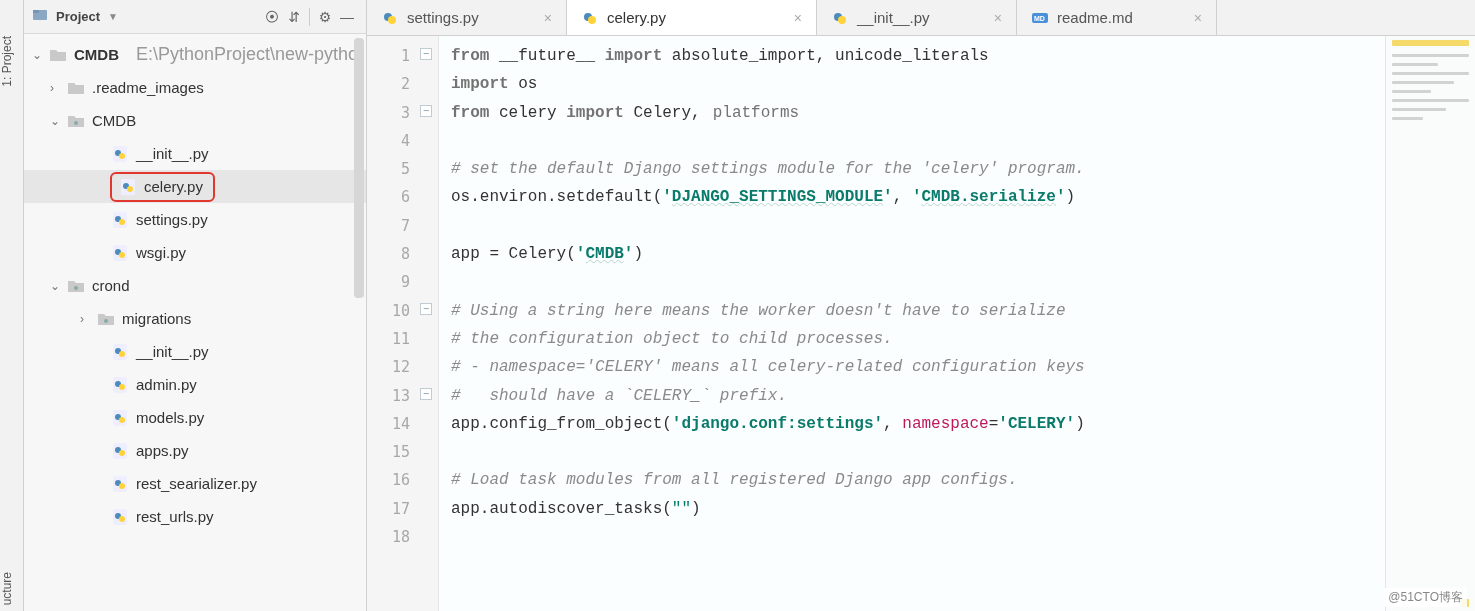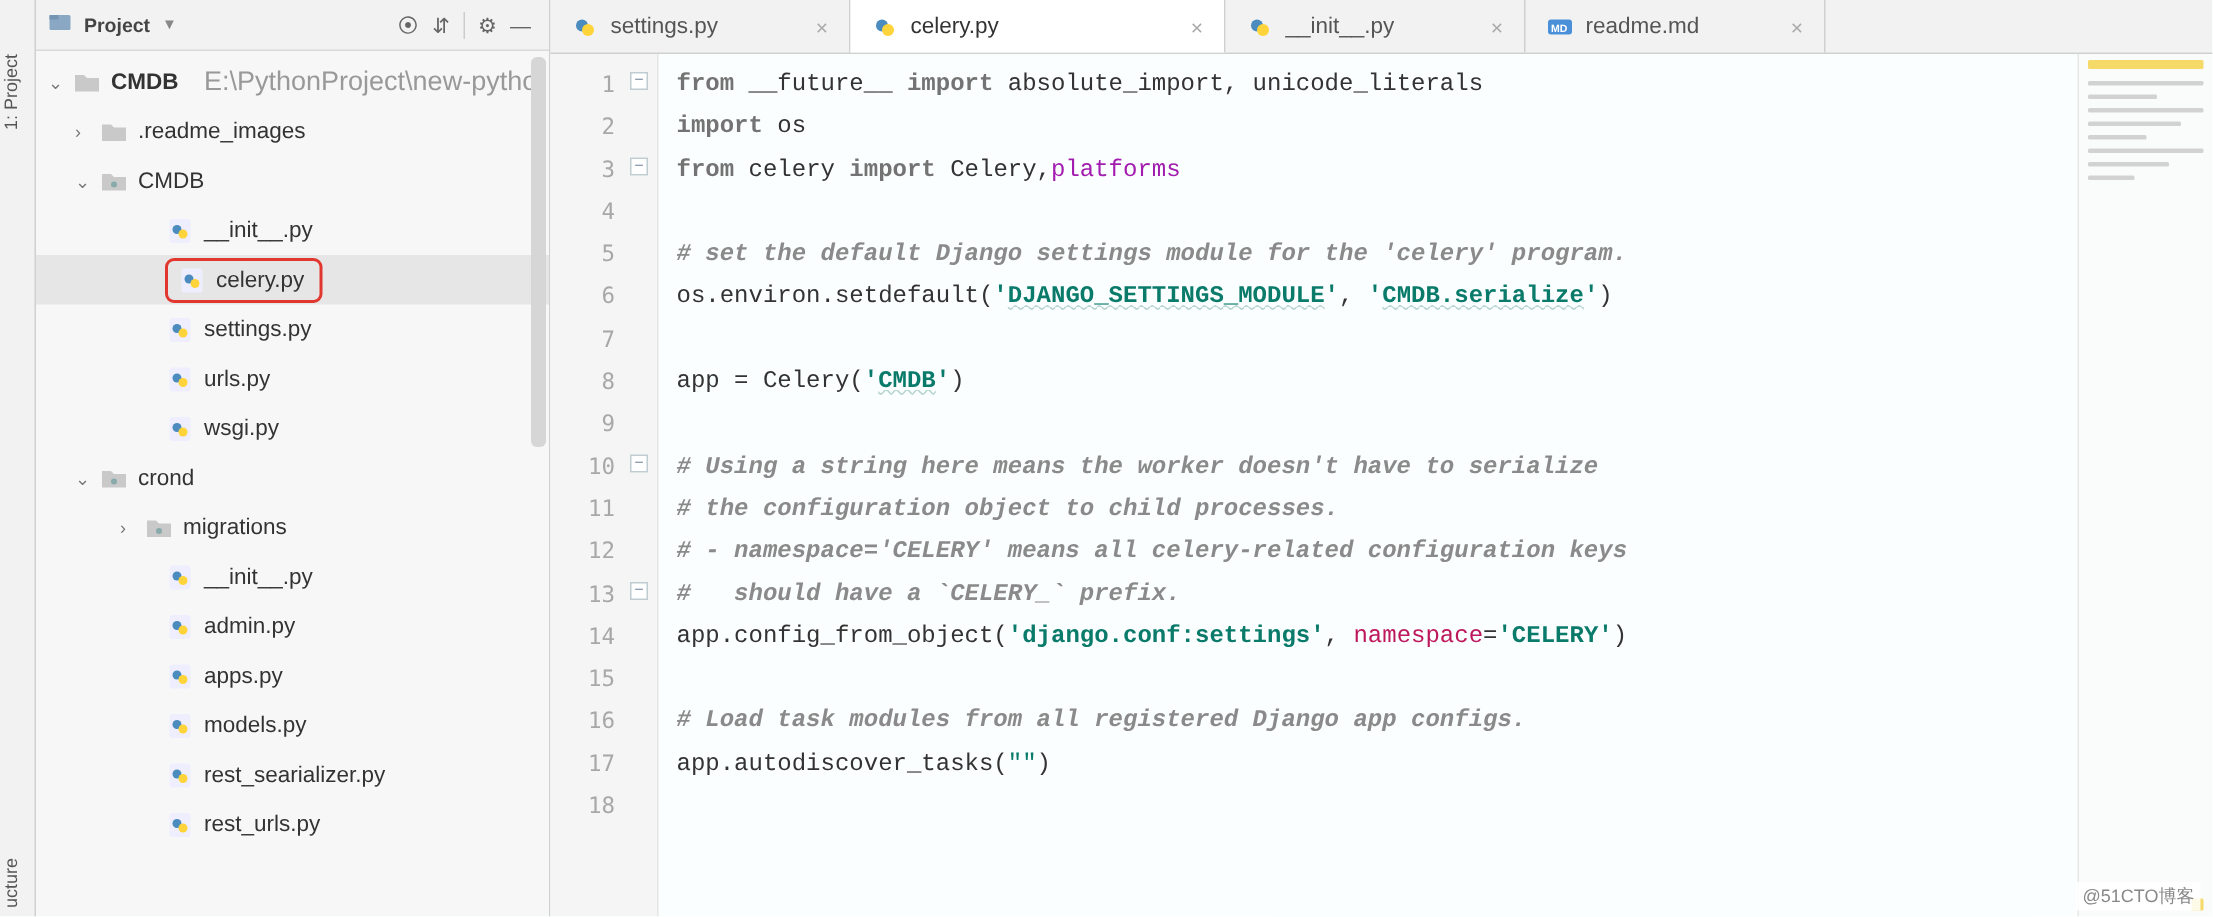--- a/index.html
+++ b/index.html
@@ -34,26 +34,26 @@
 .tab .ticon { width: 18px; height: 18px; margin-right: 8px; }
 .tab .tlabel { flex: 1; font-size: 15px; }
 .tab .tclose { color: #aaa; font-size: 14px; margin-left: 10px; }
 .editor-body { flex: 1; display: flex; background: #fbfefe; position: relative; min-width: 0; }
 .gutter { width: 72px; background: #f5f5f5; border-right: 1px solid #e6e6e6; padding-top: 6px; text-align: right; color: #a8a8a8; font-family: Consolas, monospace; font-size: 15px; line-height: 28.3px; }
 .gutter .ln { padding-right: 28px; position: relative; }
 .fold { position: absolute; right: 6px; top: 6px; width: 12px; height: 12px; border: 1px solid #bfcdd2; background: #fff; font-size: 10px; line-height: 10px; text-align: center; color: #89a; }
 .code { flex: 1; padding: 6px 0 0 12px; font-family: Consolas, "Courier New", monospace; font-size: 16px; line-height: 28.3px; white-space: pre; color: #333; overflow: hidden; }
 .kw { color: #737373; font-weight: bold; }
 .imp { color: #333; }
-.com { color: #8a8a8a; font-style: italic; font-weight: bold; }
+.com { color: #8a8a8a; font-style: italic; }
 .str { color: #0a7b6b; font-weight: bold; }
 .strplain { color: #0a7b6b; }
 .und { text-decoration: underline wavy #b8d4cf; text-decoration-thickness: 1px; }
 .param { color: #be185d; }
-.faded { color: #a21caf; }
+.faded { color: #737373; margin-left: 12px; }
 .minimap { width: 90px; background: #fafcfc; border-left: 1px solid #e6e6e6; display: flex; flex-direction: column; padding: 4px 6px; gap: 6px; }
 .mm-line { height: 3px; background: #d2d2d2; border-radius: 1px; }
 .mm-hl { height: 6px; background: #f5d969; border-radius: 1px; margin-bottom: 2px; }
 .mm-dot { width: 8px; height: 8px; background: #f5d969; border-radius: 1px; align-self: flex-end; margin-top: auto; }
 .watermark { position: absolute; right: 8px; bottom: 4px; font-size: 12px; color: #888; background: rgba(255,255,255,0.85); padding: 1px 4px; }
 .proj-icon { margin-right: 4px; }
 </style>
 </head>
 <body>
 
@@ -151,30 +151,20 @@
         <span class="label">settings.py</span>
       </div>
       <div class="node indent3">
         <span class="fileicon">
             <svg viewBox="0 0 18 18">
               <rect x="2" y="1" width="14" height="16" fill="#eef" rx="2"></rect>
               <circle cx="7" cy="8" r="3" fill="#4b8bbe"></circle>
               <circle cx="11" cy="11" r="3" fill="#ffd43b"></circle>
             </svg>
           </span>
-        <span class="label">urls.py</span>
-      </div>
-      <div class="node indent3">
-        <span class="fileicon">
-            <svg viewBox="0 0 18 18">
-              <rect x="2" y="1" width="14" height="16" fill="#eef" rx="2"></rect>
-              <circle cx="7" cy="8" r="3" fill="#4b8bbe"></circle>
-              <circle cx="11" cy="11" r="3" fill="#ffd43b"></circle>
-            </svg>
-          </span>
         <span class="label">wsgi.py</span>
       </div>
 
       <div class="node indent1">
         <span class="arrow">⌄</span>
         <span class="foldericon">
             <svg viewBox="0 0 18 18">
               <path d="M1 4h6l2 2h8v9H1z" fill="#c9c9c9"></path>
               <circle cx="9" cy="11" r="2" fill="#8aa"></circle>
             </svg>
@@ -212,31 +202,31 @@
         <span class="label">admin.py</span>
       </div>
       <div class="node indent3">
         <span class="fileicon">
             <svg viewBox="0 0 18 18">
               <rect x="2" y="1" width="14" height="16" fill="#eef" rx="2"></rect>
               <circle cx="7" cy="8" r="3" fill="#4b8bbe"></circle>
               <circle cx="11" cy="11" r="3" fill="#ffd43b"></circle>
             </svg>
           </span>
+        <span class="label">models.py</span>
+      </div>
+      <div class="node indent3">
+        <span class="fileicon">
+            <svg viewBox="0 0 18 18">
+              <rect x="2" y="1" width="14" height="16" fill="#eef" rx="2"></rect>
+              <circle cx="7" cy="8" r="3" fill="#4b8bbe"></circle>
+              <circle cx="11" cy="11" r="3" fill="#ffd43b"></circle>
+            </svg>
+          </span>
         <span class="label">apps.py</span>
-      </div>
-      <div class="node indent3">
-        <span class="fileicon">
-            <svg viewBox="0 0 18 18">
-              <rect x="2" y="1" width="14" height="16" fill="#eef" rx="2"></rect>
-              <circle cx="7" cy="8" r="3" fill="#4b8bbe"></circle>
-              <circle cx="11" cy="11" r="3" fill="#ffd43b"></circle>
-            </svg>
-          </span>
-        <span class="label">models.py</span>
       </div>
       <div class="node indent3">
         <span class="fileicon">
             <svg viewBox="0 0 18 18">
               <rect x="2" y="1" width="14" height="16" fill="#eef" rx="2"></rect>
               <circle cx="7" cy="8" r="3" fill="#4b8bbe"></circle>
               <circle cx="11" cy="11" r="3" fill="#ffd43b"></circle>
             </svg>
           </span>
         <span class="label">rest_searializer.py</span>

